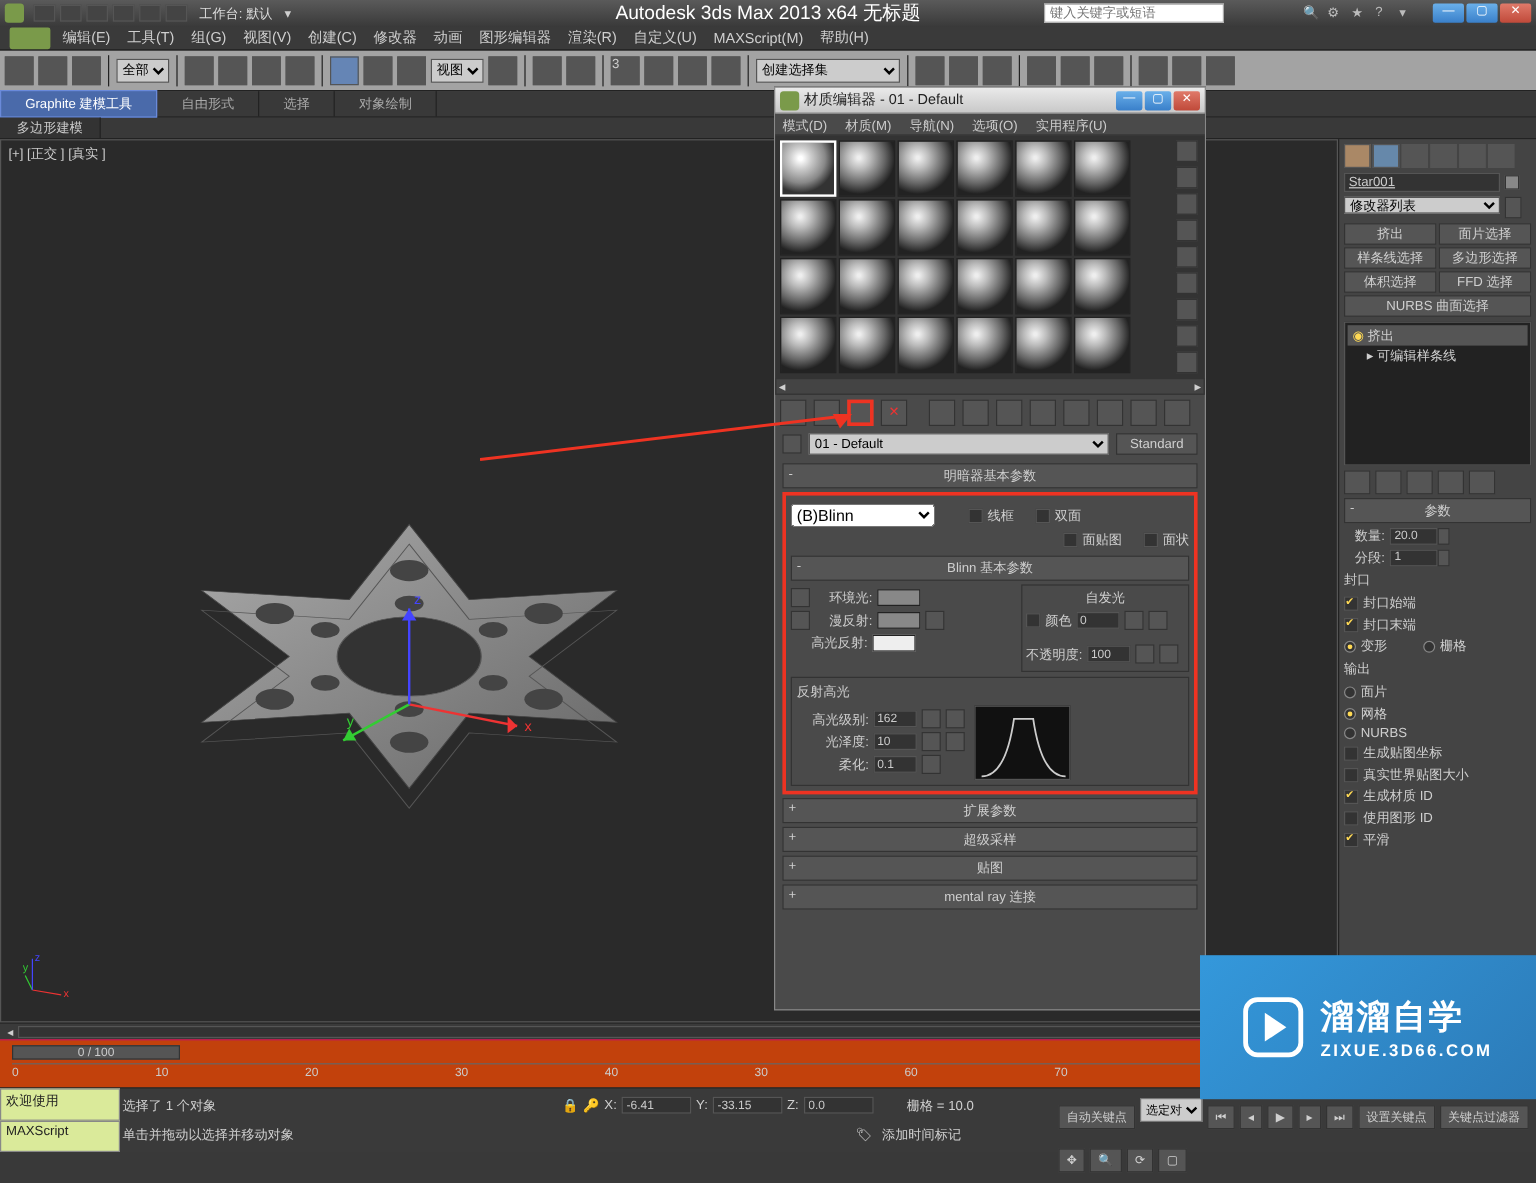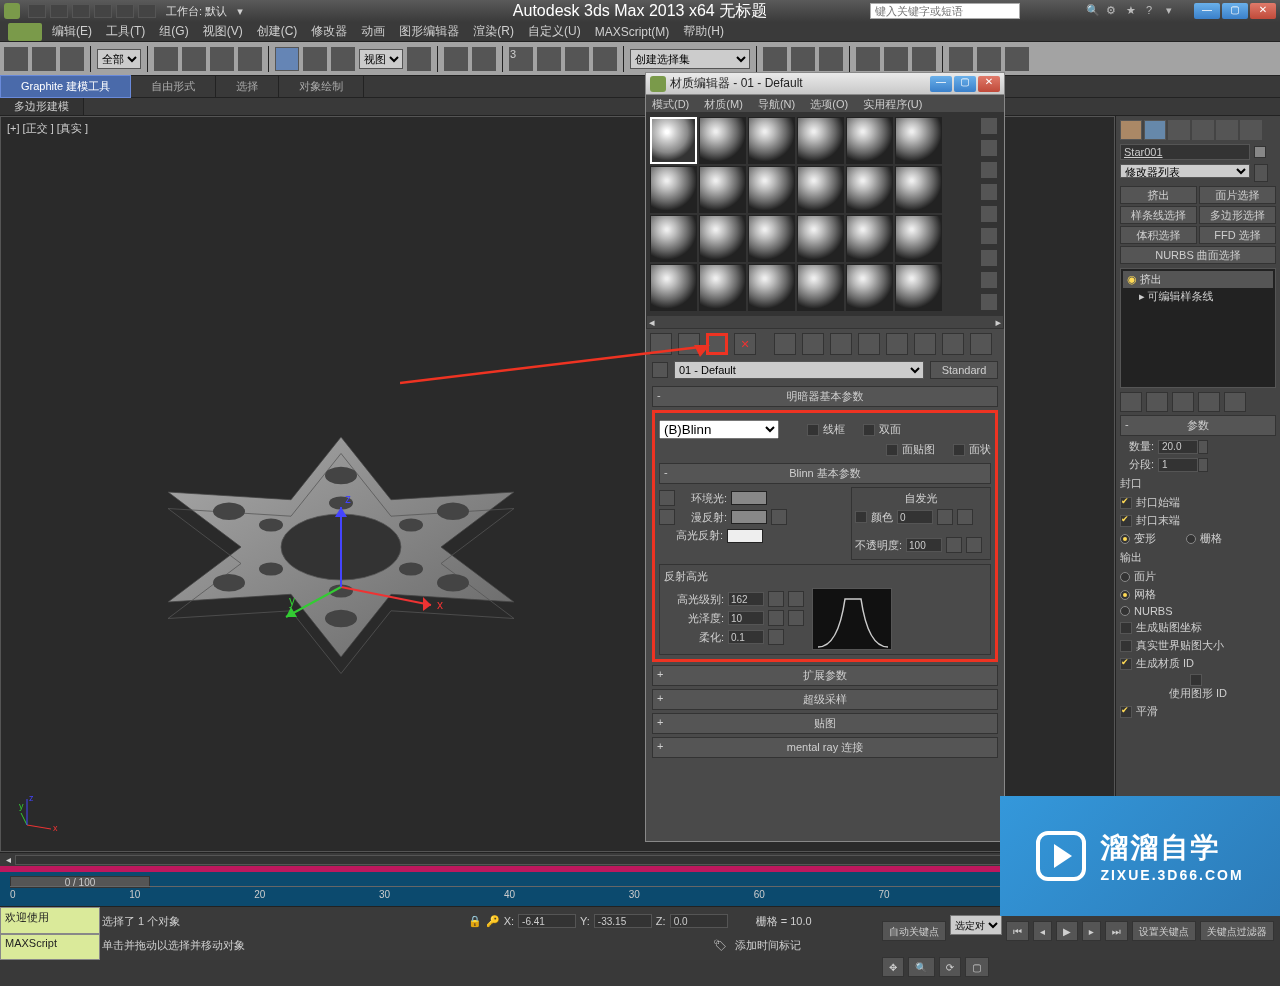--- a/index.html
+++ b/index.html
@@ -80,21 +80,21 @@
 .mateditor .params { padding: 2px 6px; }
 .mateditor .params .sec { border: 1px solid #333; margin: 3px 0; padding: 4px; position: relative; }
 .mateditor .params .sechl { border: 3px solid #ee3322; }
 .mateditor .params .flx { display: flex; align-items: center; gap: 4px; font-size: 11px; margin: 3px 0; }
 .mateditor .params .csw2 { width: 36px; height: 14px; background: #888; border: 1px solid #222; display: inline-block; }
 .mateditor .params .csw2.w { background: #eee; }
 .mateditor .params .spin2 { width: 36px; height: 14px; background: #333; color: #ccc; border: 1px solid #555; font-size: 10px; padding: 0 2px; }
 .mateditor .params .sbtn { width: 16px; height: 16px; background: #555; border: 1px solid #333; }
 .mateditor .params .curve { width: 80px; height: 62px; background: #111; border: 1px solid #555; }
 .arrow { position: absolute; left: 400px; top: 345px; z-index: 200; pointer-events: none; }
-.timeslider { height: 40px; background: #0c4a6e; border-top: 6px solid #be185d; display: flex; align-items: center; padding: 0 8px; font-size: 10px; color: #ccc; position: relative; text-decoration: underline; }
+.timeslider { height: 40px; background: #c2410c; border-top: 1px solid #be185d; display: flex; align-items: center; padding: 0 8px; font-size: 10px; color: #ccc; position: relative; text-decoration: underline; }
 .timeslider .ts { position: absolute; left: 10px; top: 4px; width: 140px; height: 12px; background: #555; border: 1px solid #333; text-align: center; font-size: 10px; }
 .timeslider .ruler { position: absolute; left: 10px; right: 10px; bottom: 4px; height: 16px; display: flex; justify-content: space-between; border-top: 1px solid #666; padding-top: 2px; }
 .statusbar { height: 54px; background: #3a3a3a; border-top: 1px solid #222; display: flex; font-size: 11px; }
 .statusbar .left { width: 100px; display:flex; flex-direction:column; }
 .statusbar .left .wl { background: #daea9a; color: #222; padding: 2px 4px; border: 1px solid #888; flex:1; display:flex; align-items:flex-start; }
 .statusbar .mid { flex: 1; padding: 2px; }
 .statusbar .mid .r { display: flex; align-items: center; gap: 8px; height: 24px; }
 .statusbar .coord { display: flex; gap: 4px; align-items: center; margin-left: 280px; }
 .statusbar .coord .cf { width: 58px; height: 14px; background: #333; border: 1px solid #555; color: #ccc; padding: 0 3px; font-size: 10px; }
 .statusbar .right { width: 400px; display: flex; flex-wrap:wrap; gap: 4px; padding: 2px; align-items:center; }
@@ -335,21 +335,21 @@
         <span>生成贴图坐标</span>
       </div>
     <div class="prow">
         <span class="chk"></span>
         <span>真实世界贴图大小</span>
       </div>
     <div class="prow">
         <span class="chk on"></span>
         <span>生成材质 ID</span>
       </div>
-    <div class="prow" style="margin-left:0;flex-direction:column;">
+    <div class="prow" style="margin-left:0;">
         <span class="chk"></span>
         <span>使用图形 ID</span>
       </div>
     <div class="prow">
         <span class="chk on"></span>
         <span>平滑</span>
       </div>
   </div>
 </div>
 

